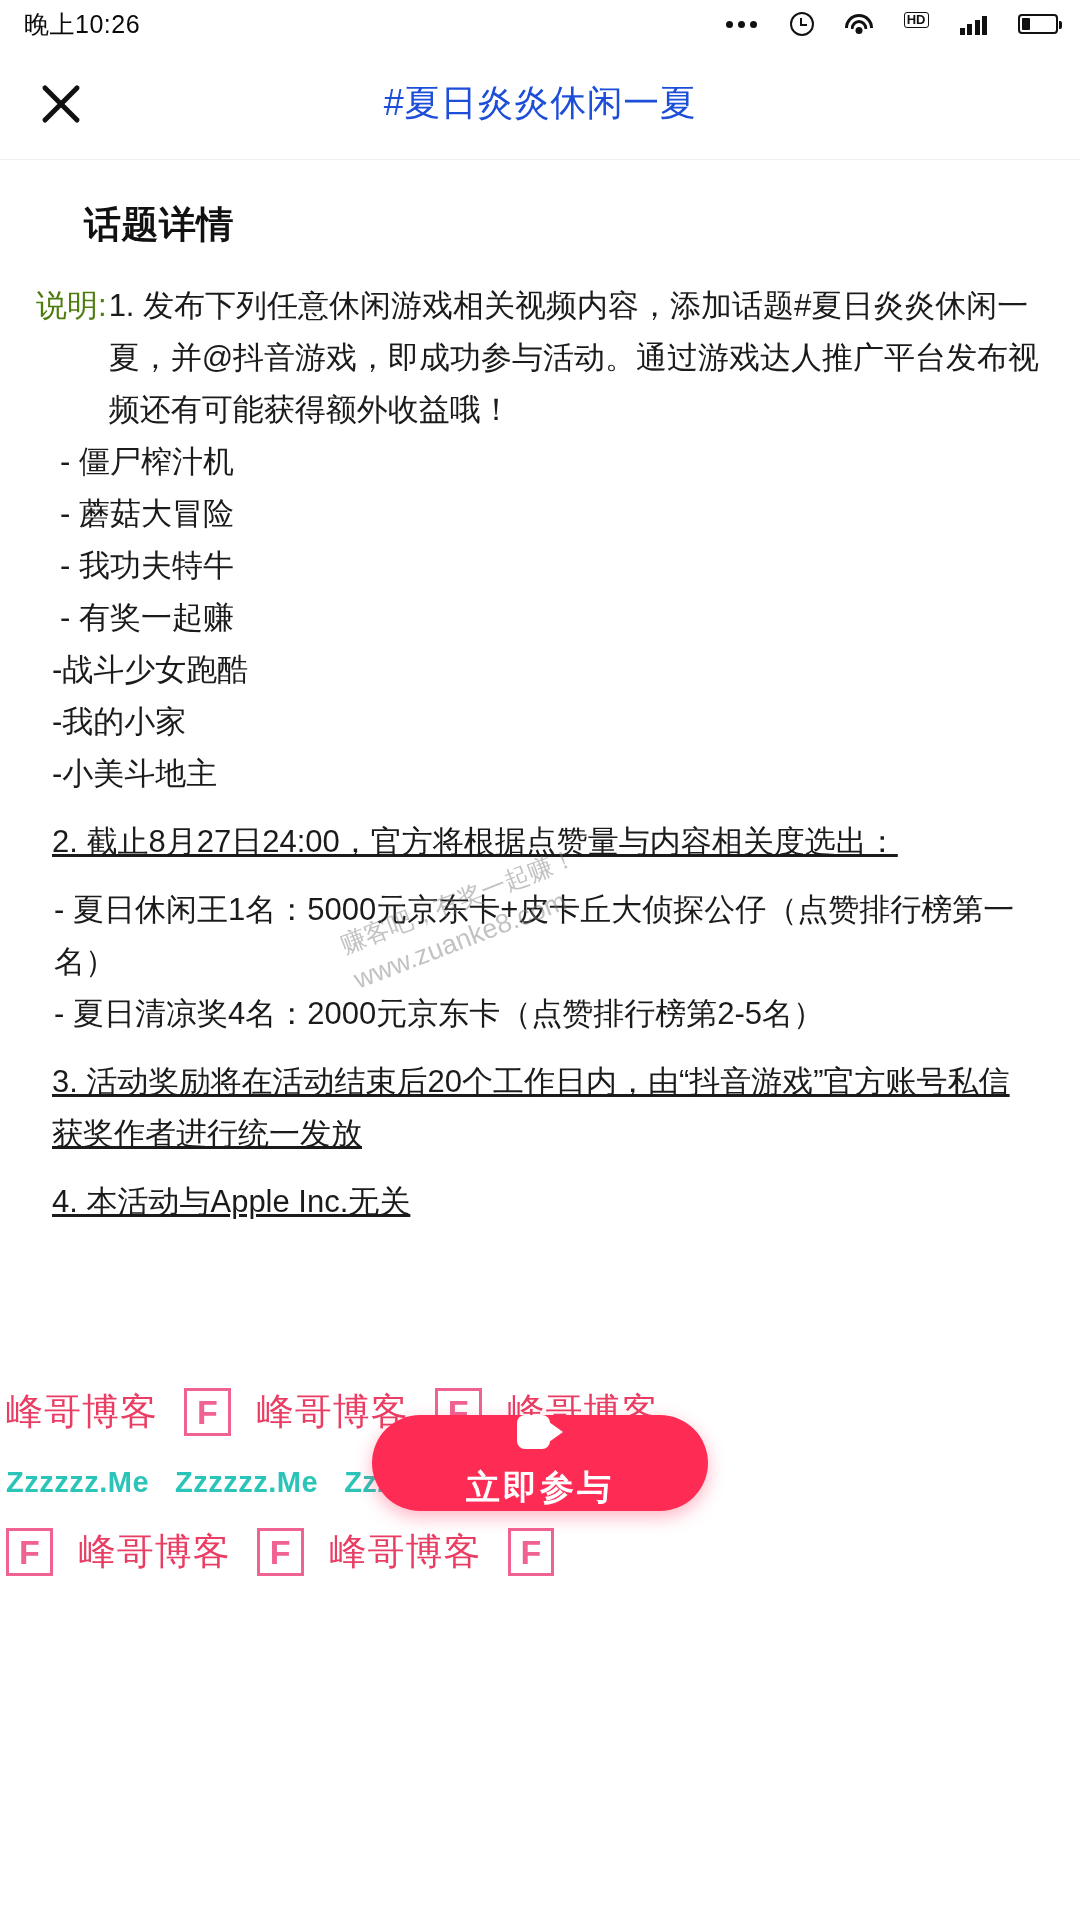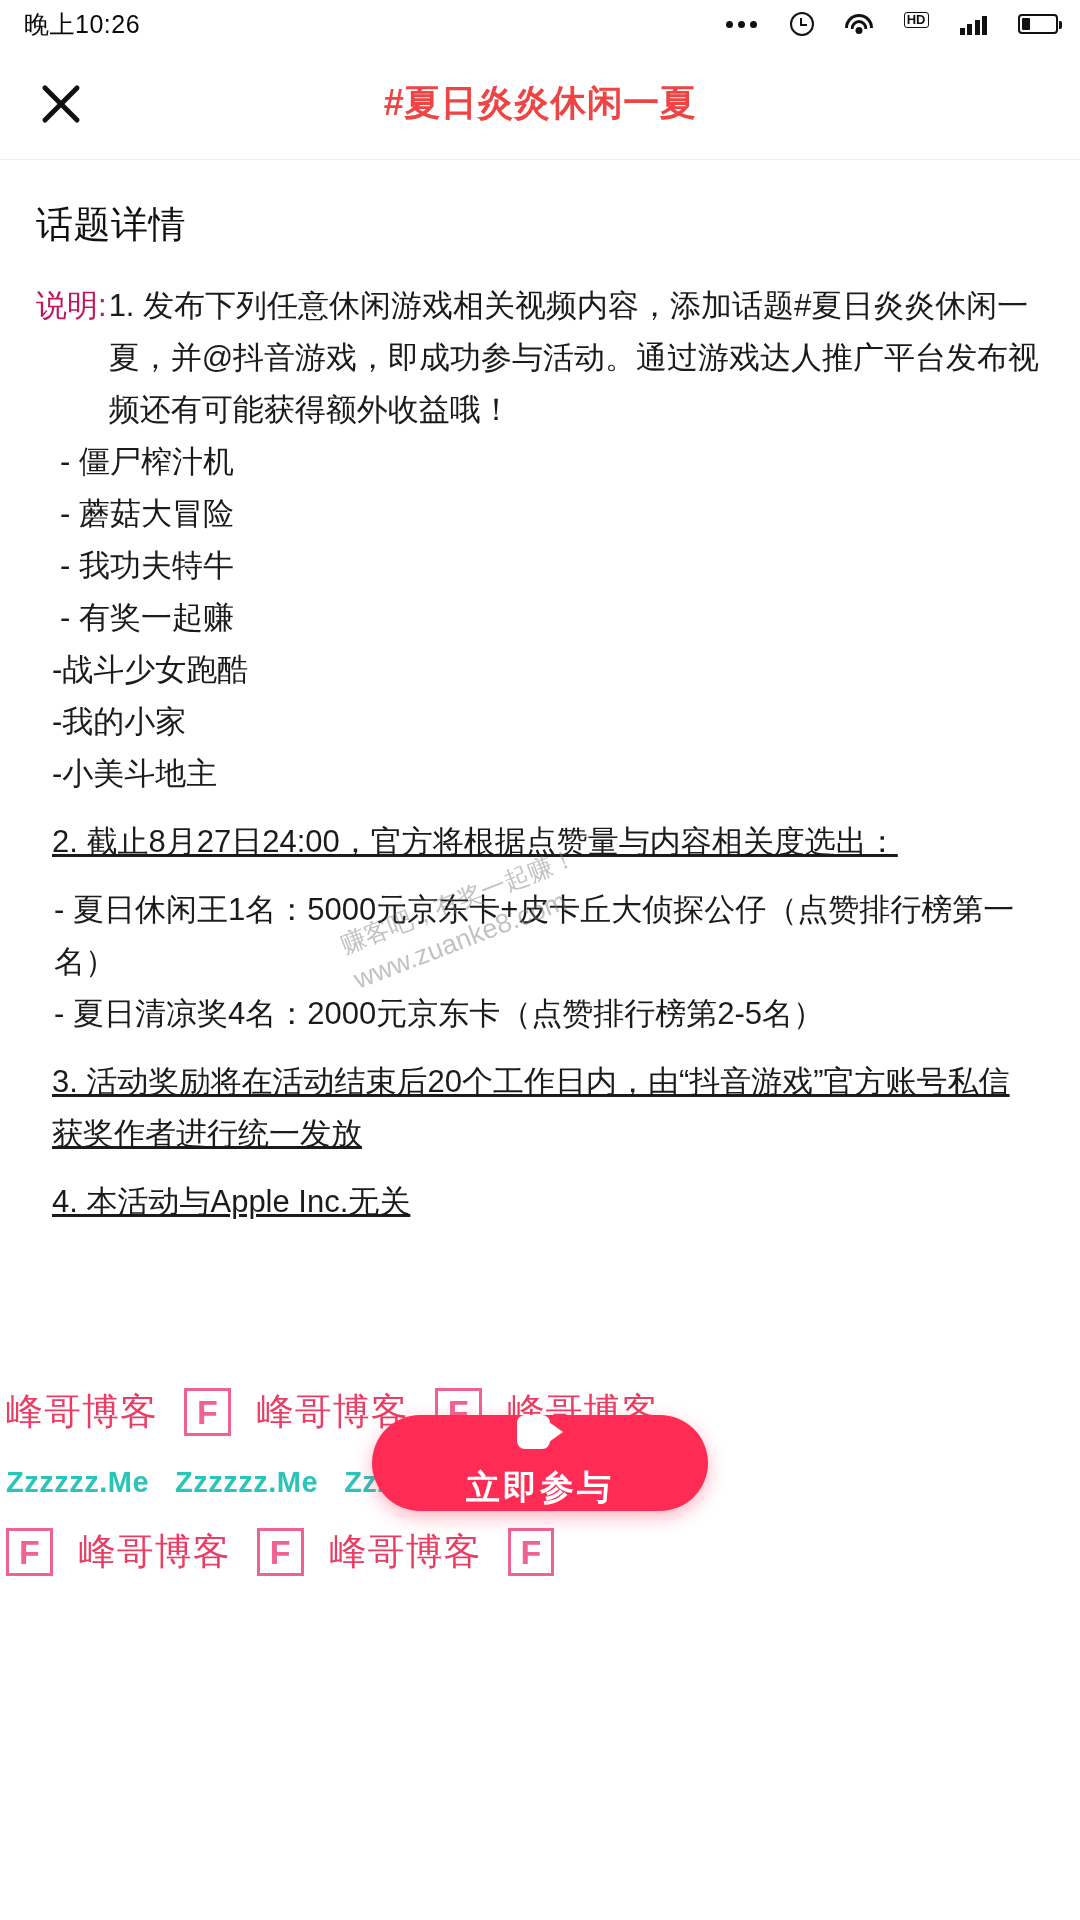--- a/index.html
+++ b/index.html
@@ -159,50 +159,51 @@
     width: 54px; height: 54px;
     display: flex;
     align-items: center;
     justify-content: center;
   }
   .nav-close svg { display: block; }
   .nav-title {
     width: 100%;
     text-align: center;
     font-size: 36px;
-    font-weight: bold;
-    color: #ef4444;
+    font-weight: normal;
+    color: #1d4ed8;
     letter-spacing: 0.5px;
   }
 
   
   .content {
     position: relative;
     padding: 40px 36px 0 36px;
     height: calc(1920px - 48px - 112px);
     overflow: hidden;
   }
   .section-title {
     font-size: 37px;
-    font-weight: normal;
+    font-weight: bold;
     color: #111111;
     margin-bottom: 30px;
     letter-spacing: 0.5px;
+    margin-left: 48px;
   }
   .desc-block {
     font-size: 31px;
     line-height: 52px;
     color: #1b1b1b;
   }
   .desc-row {
     display: flex;
     align-items: flex-start;
   }
   .desc-label {
-    color: #be185d;
+    color: #4d7c0f;
     flex: 0 0 auto;
     padding-right: 2px;
     font-size: 31px;
     line-height: 52px;
   }
   .desc-body {
     flex: 1 1 auto;
   }
   .para { margin: 16px; text-decoration: underline; }
   .game-item {

